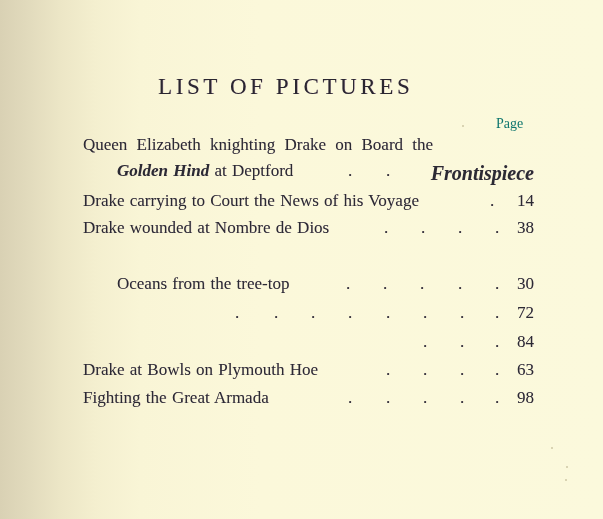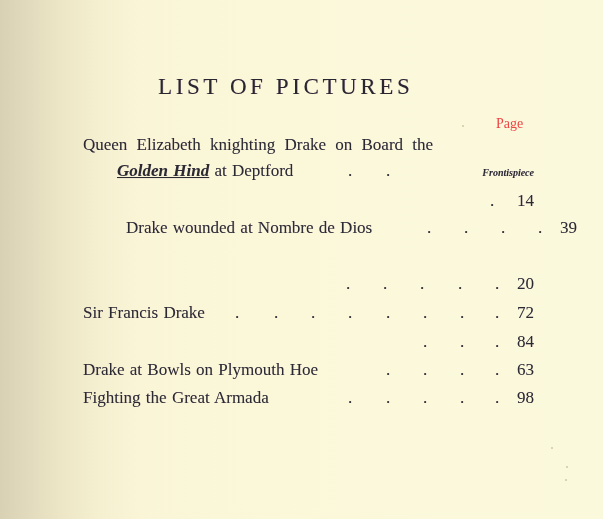--- a/index.html
+++ b/index.html
@@ -39,21 +39,21 @@
     white-space: nowrap;
     color: #2a2630;
     text-shadow: 0.4px 0.4px 0 rgba(120,60,150,0.35);
   }
   .page-label {
     position: absolute;
     left: 496px;
     top: 115px;
     font-family: "Liberation Serif", "DejaVu Serif", serif;
     font-size: 14px;
-    color: #ef4444;
+    color: #0f766e;
   }
   .entry-line {
     position: absolute;
     left: 83px;
     width: 451px;
     height: 22px;
     font-family: "Liberation Serif", "DejaVu Serif", serif;
     font-size: 17px;
     line-height: 22px;
     white-space: nowrap;
@@ -75,26 +75,25 @@
   }
   .entry-line .num {
     position: absolute;
     right: 0;
     top: 0;
     text-align: right;
   }
   .entry-line .num.ital {
     font-style: italic;
     font-weight: bold;
-    font-size: 10px;
+    font-size: 20px;
   }
   .entry-line .it {
     font-style: italic;
     font-weight: bold;
-    text-decoration: underline;
   }
   .dot {
     position: absolute;
     top: 0;
     width: 6px;
     text-align: center;
   }
   .speck {
     position: absolute;
     width: 2px; height: 2px;
@@ -115,44 +114,45 @@
     <span class="text wide">Queen Elizabeth knighting Drake on Board the</span>
   </div>
   <div class="entry-line indent" style="top:159px;">
     <span class="text"><span class="it">Golden Hind</span><span> at Deptford</span></span>
     <span class="dot" style="left:230px;">.</span>
     <span class="dot" style="left:268px;">.</span>
     <span class="num ital" style="top:2px;">Frontispiece</span>
   </div>
 
   <div class="entry-line" style="top:189px;">
+    <span class="text">Drake carrying to Court the News of his Voyage</span>
     <span class="dot" style="left:406px;">.</span>
     <span class="num">14</span>
   </div>
 
-  <div class="entry-line" style="top:216px;margin-left:43px;">
+  <div class="entry-line" style="top:216px;">
     <span class="text">Drake wounded at Nombre de Dios</span>
     <span class="dot" style="left:300px;">.</span>
     <span class="dot" style="left:337px;">.</span>
     <span class="dot" style="left:374px;">.</span>
     <span class="dot" style="left:411px;">.</span>
-    <span class="num">39</span>
+    <span class="num">38</span>
   </div>
 
   <div class="entry-line indent" style="top:272px;">
+    <span class="text">Oceans from the tree-top</span>
     <span class="dot" style="left:228px;">.</span>
     <span class="dot" style="left:265px;">.</span>
     <span class="dot" style="left:302px;">.</span>
     <span class="dot" style="left:340px;">.</span>
     <span class="dot" style="left:377px;">.</span>
-    <span class="num">20</span>
+    <span class="num">30</span>
   </div>
 
   <div class="entry-line" style="top:301px;">
-    <span class="text">Sir Francis Drake</span>
     <span class="dot" style="left:151px;">.</span>
     <span class="dot" style="left:190px;">.</span>
     <span class="dot" style="left:227px;">.</span>
     <span class="dot" style="left:264px;">.</span>
     <span class="dot" style="left:302px;">.</span>
     <span class="dot" style="left:339px;">.</span>
     <span class="dot" style="left:376px;">.</span>
     <span class="dot" style="left:411px;">.</span>
     <span class="num">72</span>
   </div>

